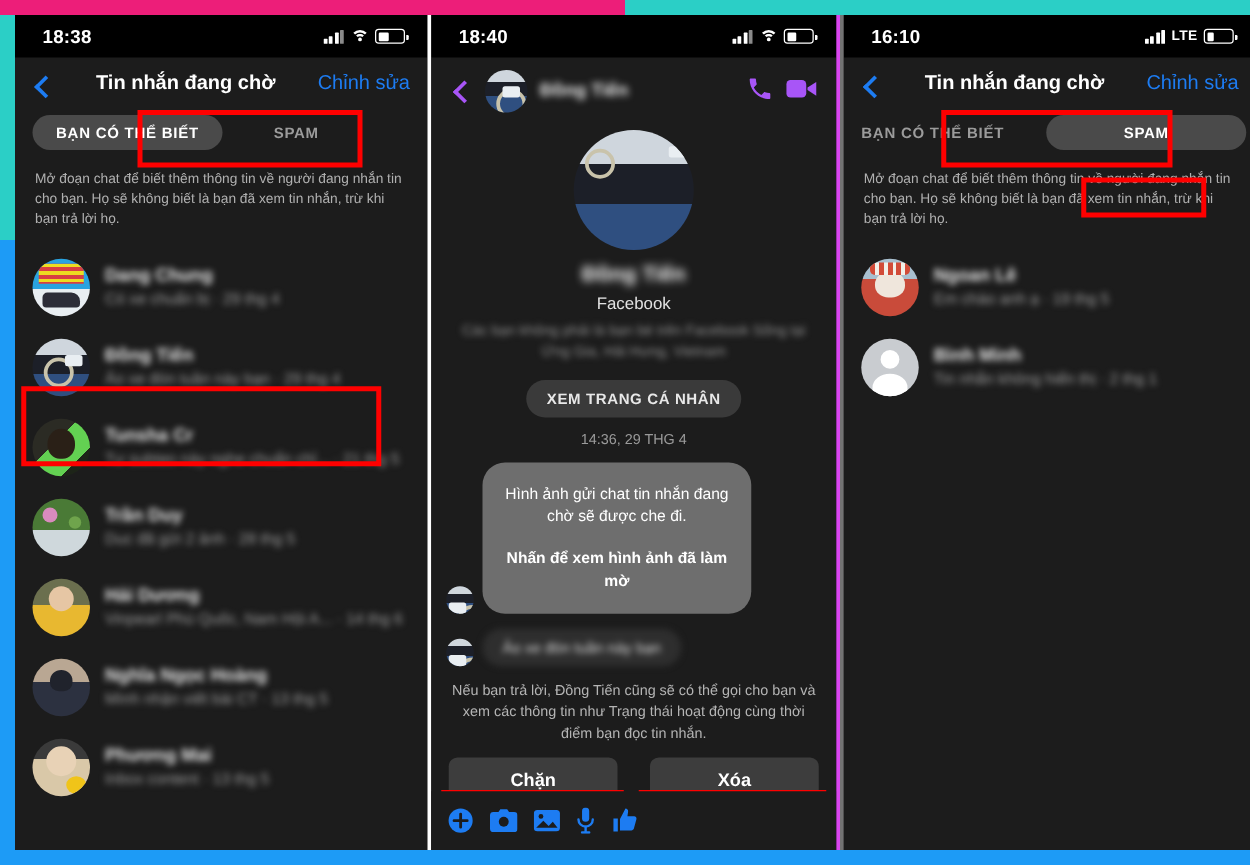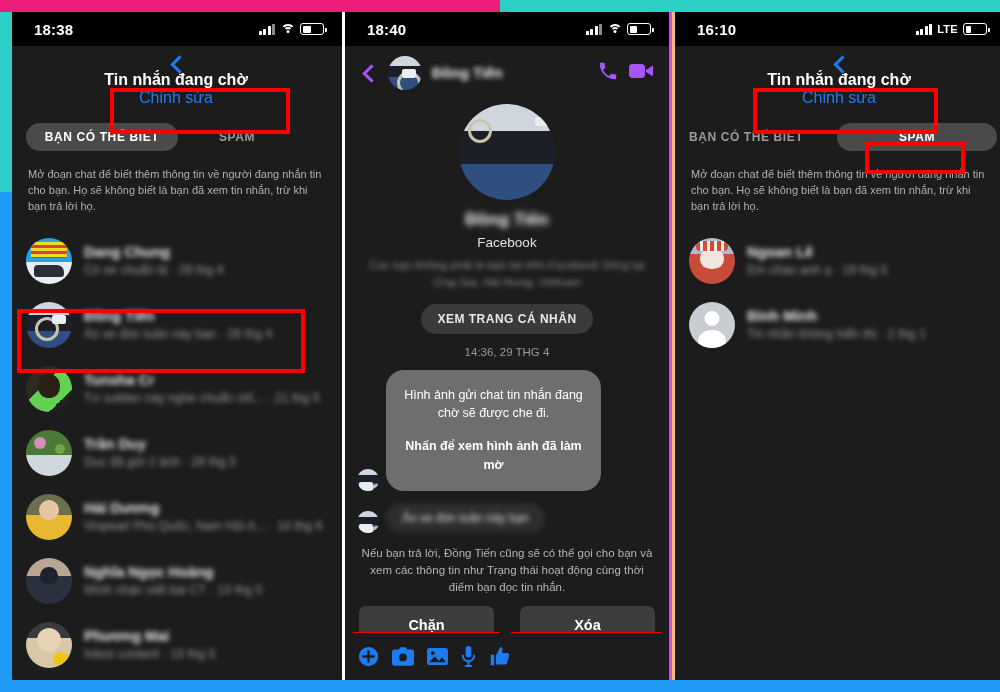--- a/index.html
+++ b/index.html
@@ -5,21 +5,21 @@
   * { box-sizing: border-box; margin: 0; padding: 0; }
   html, body {
     width: 1000px; height: 692px;
     font-family: "Liberation Sans", sans-serif;
     background: #ffffff;
     overflow: hidden;
   }
   .stage {
     position: relative;
     width: 1000px; height: 692px;
-    background: #fdba74;
+    background: #737373;
   }
 
   
   .strip { position: absolute; }
   .strip-top-pink   { left: 0;    top: 0;   width: 500px; height: 12px; background: #ed1e79; }
   .strip-top-teal   { left: 500px;top: 0;   width: 500px; height: 12px; background: #2bcfc6; }
   .strip-left-teal  { left: 0;    top: 12px;width: 12px;  height: 180px;background: #2bcfc6; }
   .strip-left-blue  { left: 0;    top: 192px;width: 12px; height: 500px;background: #1d9bf6; }
   .strip-bot-blue   { left: 0;    top: 680px;width: 1000px;height: 12px;background: #1d9bf6; }
   .strip-right-teal { left: 988px;top: 12px;width: 12px;  height: 140px;background: #2bcfc6; }
@@ -65,22 +65,22 @@
   .wifi span:nth-child(2){ width:9px;height:9px; top:3px; }
   .wifi span:nth-child(3){ width:3px;height:3px; top:6px; background:#fff;border:none; }
   .batt { width: 24px; height: 12px; border: 1.5px solid #fff; border-radius: 3px; position: relative; padding: 1.5px; }
   .batt::after { content:''; position:absolute; right:-3.5px; top:3.5px; width:2px;height:4px;background:#fff;border-radius:0 1px 1px 0; }
   .batt i { display:block; height:100%; background:#fff; border-radius:1px; }
 
   .screen { background: #1c1c1c; height: 634px; position: relative; }
 
   
   .nav {
-    display: flex; align-items: center; justify-content: space-between;
-    padding: 12px 14px 10px 12px; position: relative; flex-direction: column;
+    display: flex; align-items: flex-end; justify-content: space-between;
+    padding: 12px 14px 10px 12px; position: relative;
   }
   .chev {
     width: 13px; height: 13px;
     border-left: 3px solid #1d7cf2; border-bottom: 3px solid #1d7cf2;
     transform: rotate(45deg); margin-left: 6px;
   }
   .chev.purple { border-color: #a855f7; }
   .nav-title { color: #fff; font-size: 16px; font-weight: bold; }
   .nav-edit { color: #1d7cf2; font-size: 16px; }
 

